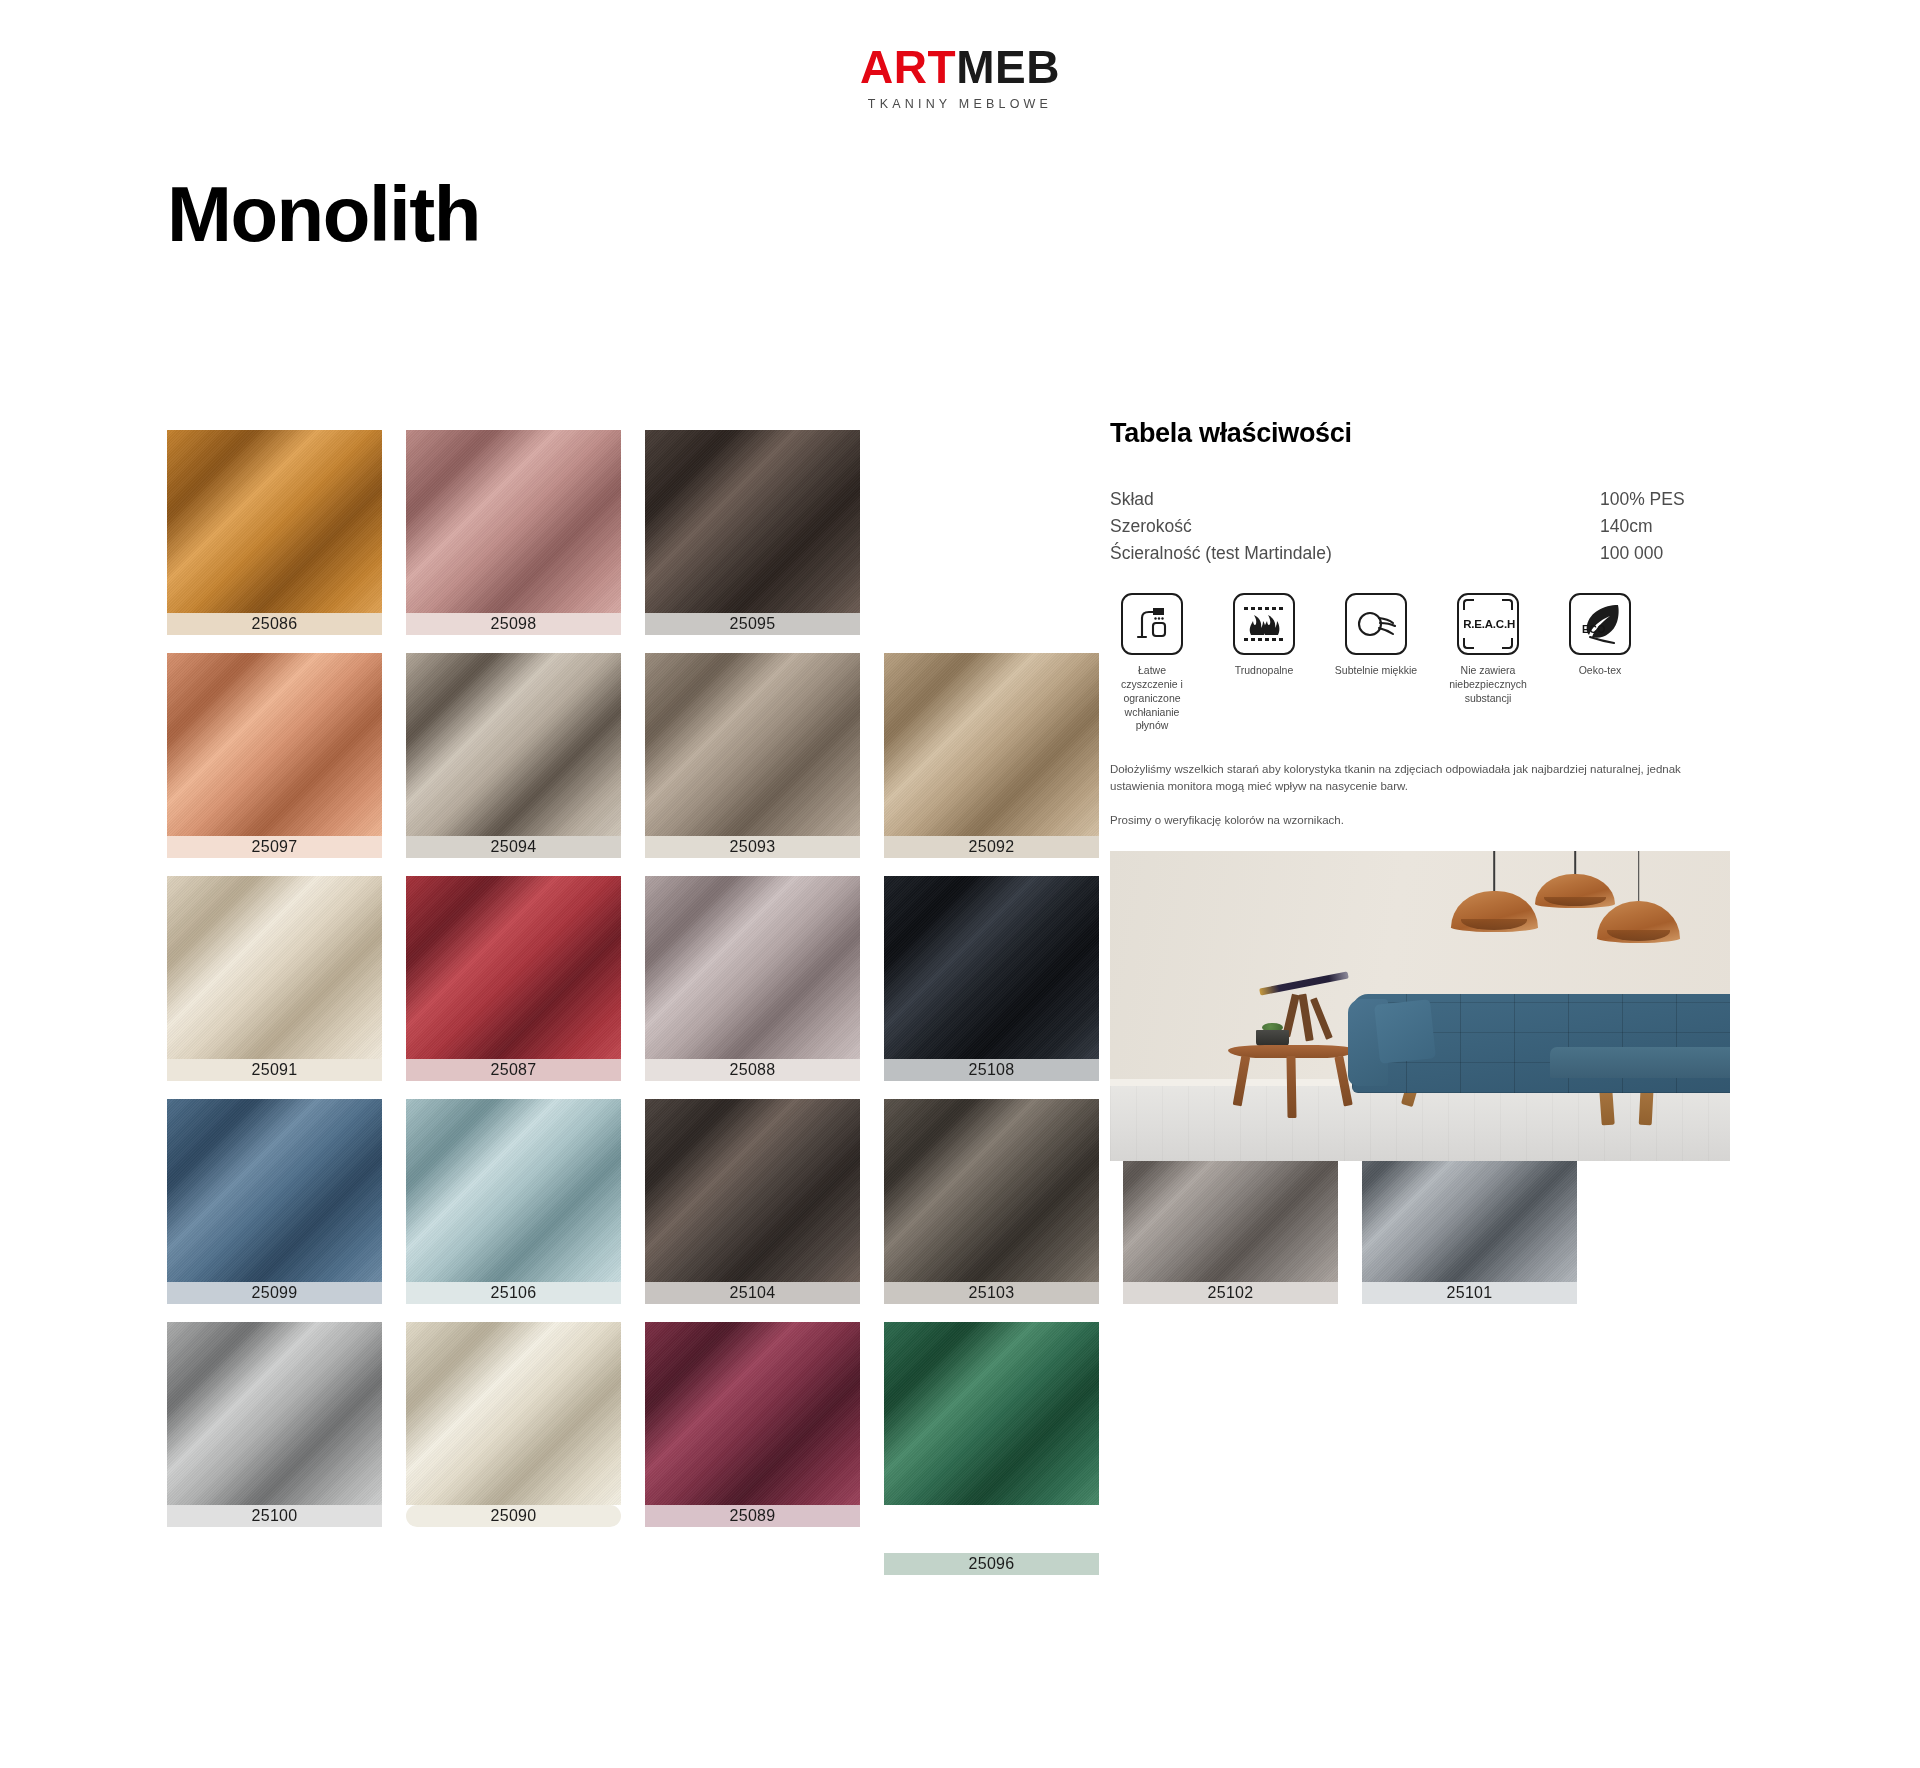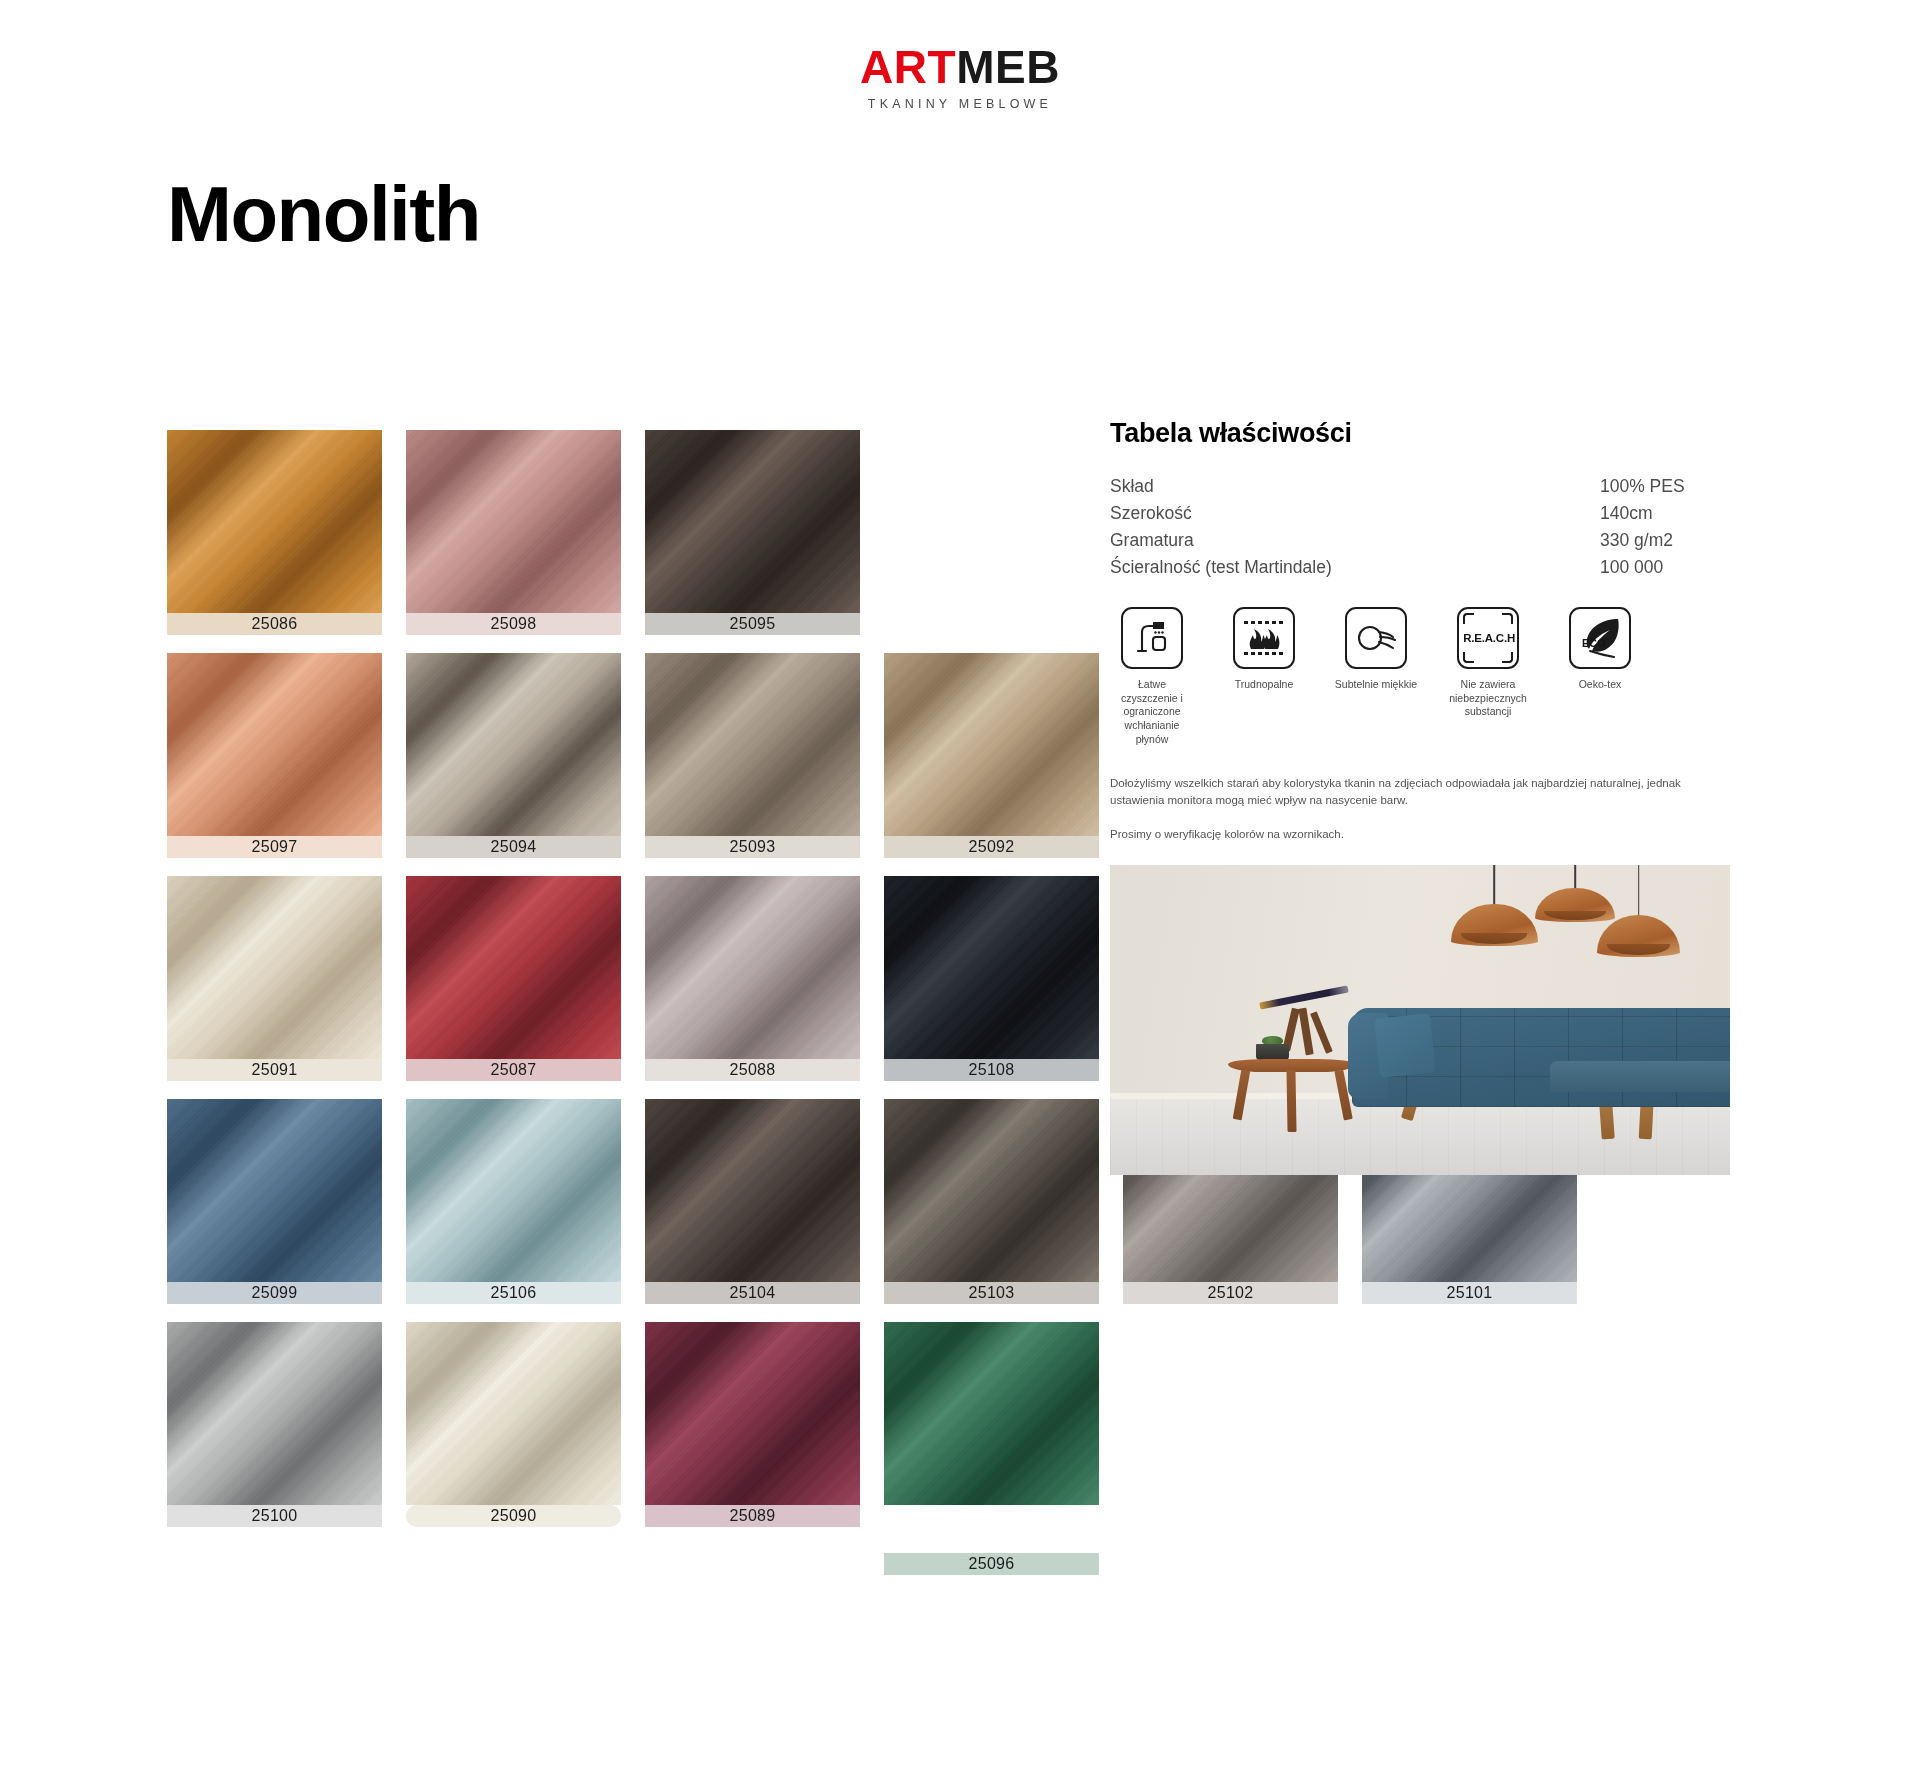--- a/index.html
+++ b/index.html
@@ -101,21 +101,21 @@
     position: absolute;
     left: 1110px;
     top: 418px;
     width: 620px;
   }
   .panel-heading {
     font-size: 27px;
     font-weight: 800;
     letter-spacing: -0.3px;
     color: #000;
-    margin-bottom: 26px;
+    margin-bottom: 39px;
   }
   .spec-table { width: 100%; border-collapse: collapse; }
   .spec-table td {
     font-size: 17.5px;
     color: #4d4d4d;
     padding: 0 0 4.5px 0;
     vertical-align: top;
     line-height: 1.28;
   }
   .spec-value { text-align: left; width: 160px; padding-left: 30px !important; }
@@ -403,24 +403,20 @@
 
   <table class="spec-table">
     <tbody>
         <tr>
           <td>Skład</td>
           <td class="spec-value">100% PES</td>
         </tr>
         <tr>
           <td>Szerokość</td>
           <td class="spec-value">140cm</td>
-        </tr>
-        <tr>
-          <td>Gramatura</td>
-          <td class="spec-value">330 g/m2</td>
         </tr>
         <tr>
           <td>Ścieralność (test Martindale)</td>
           <td class="spec-value">100 000</td>
         </tr>
       </tbody>
   </table>
 
   <div class="icons-row">
 

